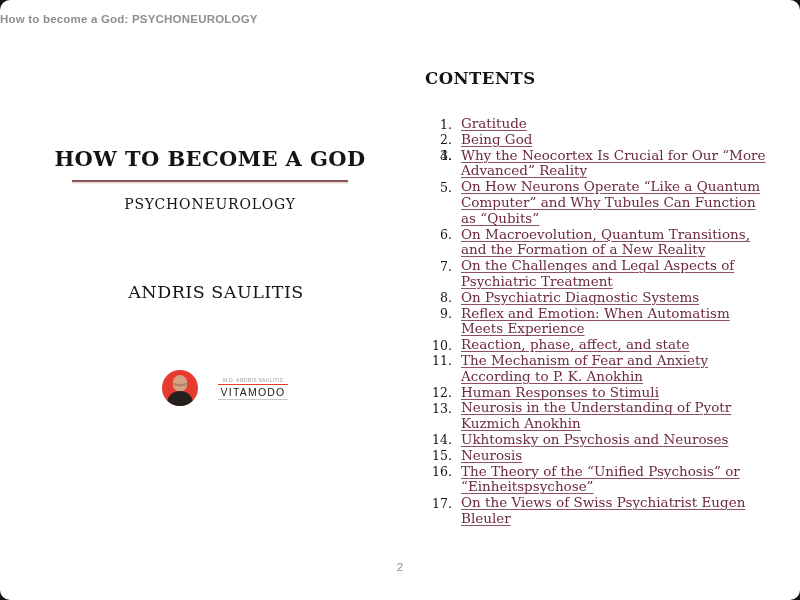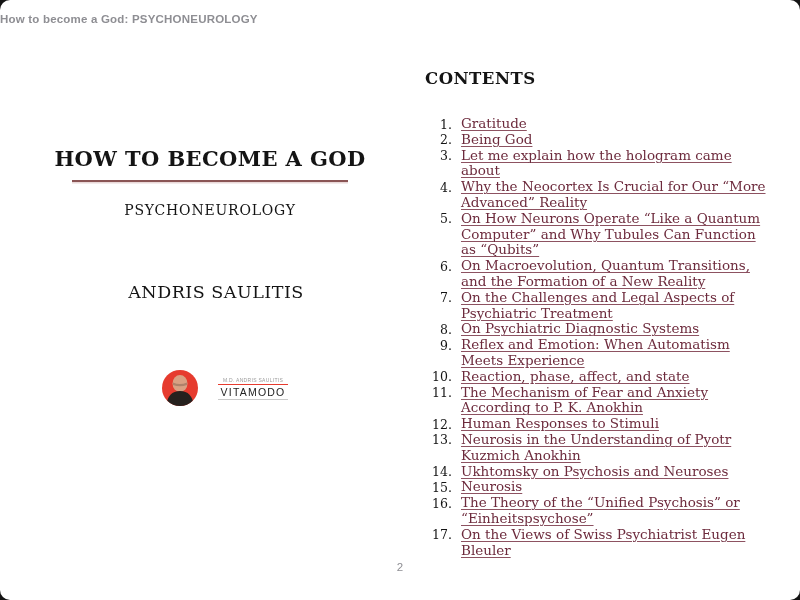--- a/index.html
+++ b/index.html
@@ -46,21 +46,21 @@
     position:absolute;top:146px;left:0;width:100%;
     font-size:21px;font-weight:700;letter-spacing:.4px;
     margin:0;
   }
   .title-rule{
     position:absolute;top:180px;left:32px;width:276px;height:2px;
     background:var(--rule_brown);
     box-shadow:0 1.5px 0 #e9d8d8;
   }
   .book-subtitle{
-    position:absolute;top:202px;left:0;width:100%;
+    position:absolute;top:196px;left:0;width:100%;
     font-size:14px;letter-spacing:.8px;
   }
   .book-author{
     position:absolute;top:282px;left:6px;width:100%;
     font-size:17.5px;letter-spacing:.5px;
   }
   
   .logo{
     position:absolute;top:370px;left:0;width:100%;
     display:flex;justify-content:center;align-items:center;gap:20px;
@@ -151,21 +151,21 @@
     <h2 class="contents-heading">CONTENTS</h2>
     <ol class="toc-list">
 
     <li class="toc-item">
         <span class="toc-num">1.</span><a class="toc-link">Gratitude</a>
       </li>
         <li class="toc-item">
         <span class="toc-num">2.</span><a class="toc-link">Being God</a>
       </li>
         <li class="toc-item">
-        <span class="toc-num">3.</span><a class="toc-link">Let me explain how the hologram came about</a>
+        <span class="toc-num">3.</span>
       </li>
         <li class="toc-item">
         <span class="toc-num">4.</span><a class="toc-link">Why the Neocortex Is Crucial for Our “More Advanced” Reality</a>
       </li>
         <li class="toc-item">
         <span class="toc-num">5.</span><a class="toc-link">On How Neurons Operate “Like a Quantum Computer” and Why Tubules Can Function as “Qubits”</a>
       </li>
         <li class="toc-item">
         <span class="toc-num">6.</span><a class="toc-link">On Macroevolution, Quantum Transitions, and the Formation of a New Reality</a>
       </li>

